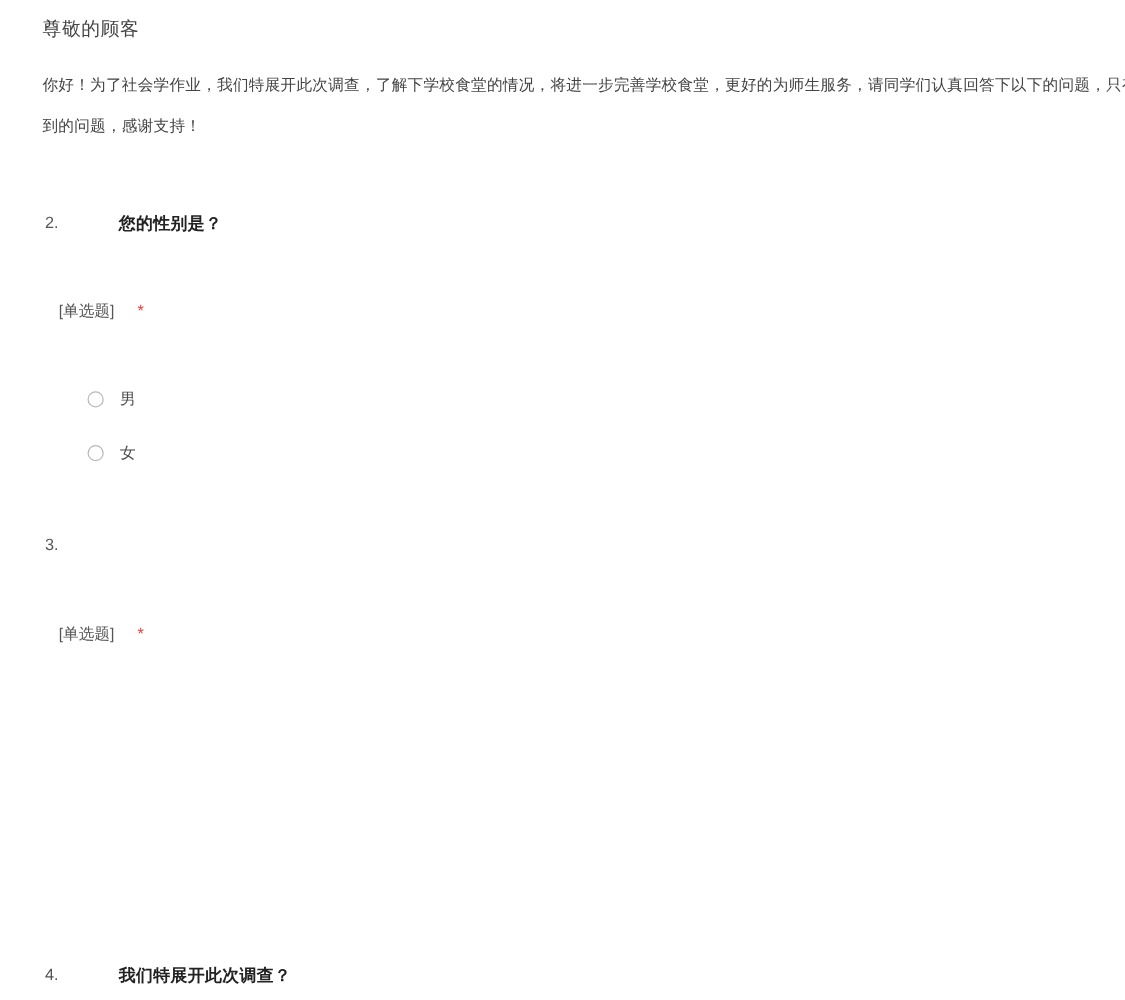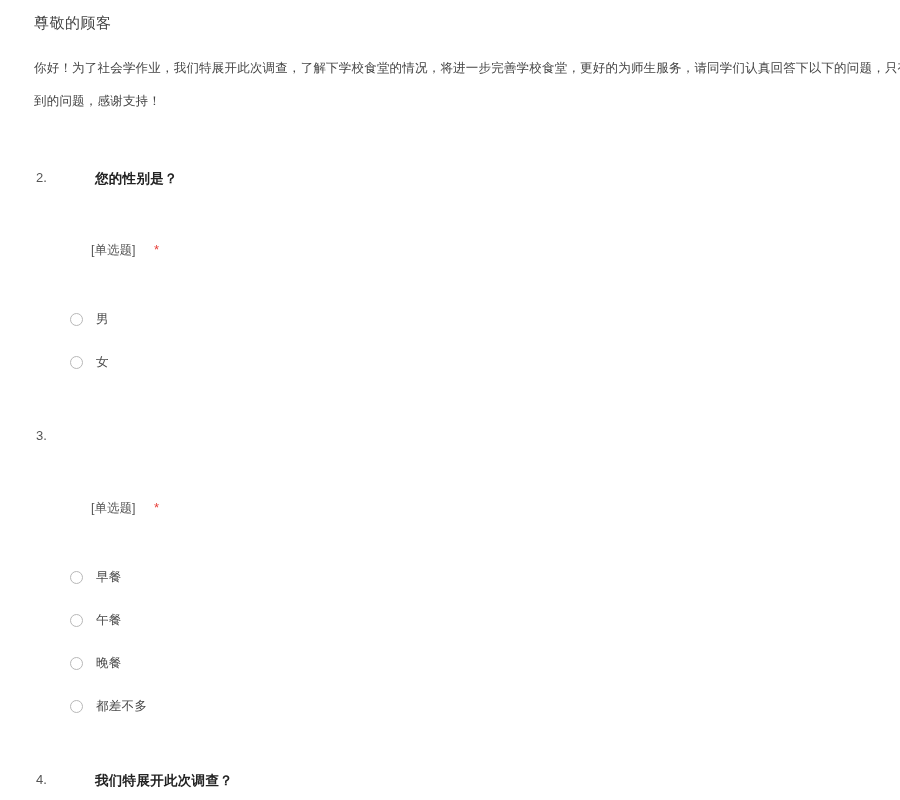--- a/index.html
+++ b/index.html
@@ -73,21 +73,20 @@
     letter-spacing: 0.3px;
     margin-left: 28px;
   }
   .q-type-row {
     position: absolute;
     left: 47px;
   }
   .q-type {
     font-size: 12.5px;
     color: #555555;
-    margin-left: 44px;
   }
   .q-required {
     color: #e8403a;
     font-size: 13px;
     margin-left: 14px;
     vertical-align: middle;
   }
   .options {
     position: absolute;
     left: 70px;
@@ -147,38 +146,20 @@
   </div>
 
   <div class="question-block" style="top:428px;">
     <div class="q-head">
       <span class="q-num">3.</span>
     </div>
     <div class="q-type-row" style="top:70px;">
       <span class="q-type">[单选题]</span>
       <span class="q-required">*</span>
     </div>
-    <div class="options" style="top:128px;">
-      <div class="option-row">
-        <span class="radio"></span>
-        <span class="option-label">早餐</span>
-      </div>
-      <div class="option-row">
-        <span class="radio"></span>
-        <span class="option-label">午餐</span>
-      </div>
-      <div class="option-row">
-        <span class="radio"></span>
-        <span class="option-label">晚餐</span>
-      </div>
-      <div class="option-row">
-        <span class="radio"></span>
-        <span class="option-label">都差不多</span>
-      </div>
-    </div>
   </div>
 
   <div class="question-block" style="top:772px;">
     <div class="q-head">
       <span class="q-num">4.</span>
       <span class="q-text">我们特展开此次调查？</span>
     </div>
   </div>
 
 </div>

